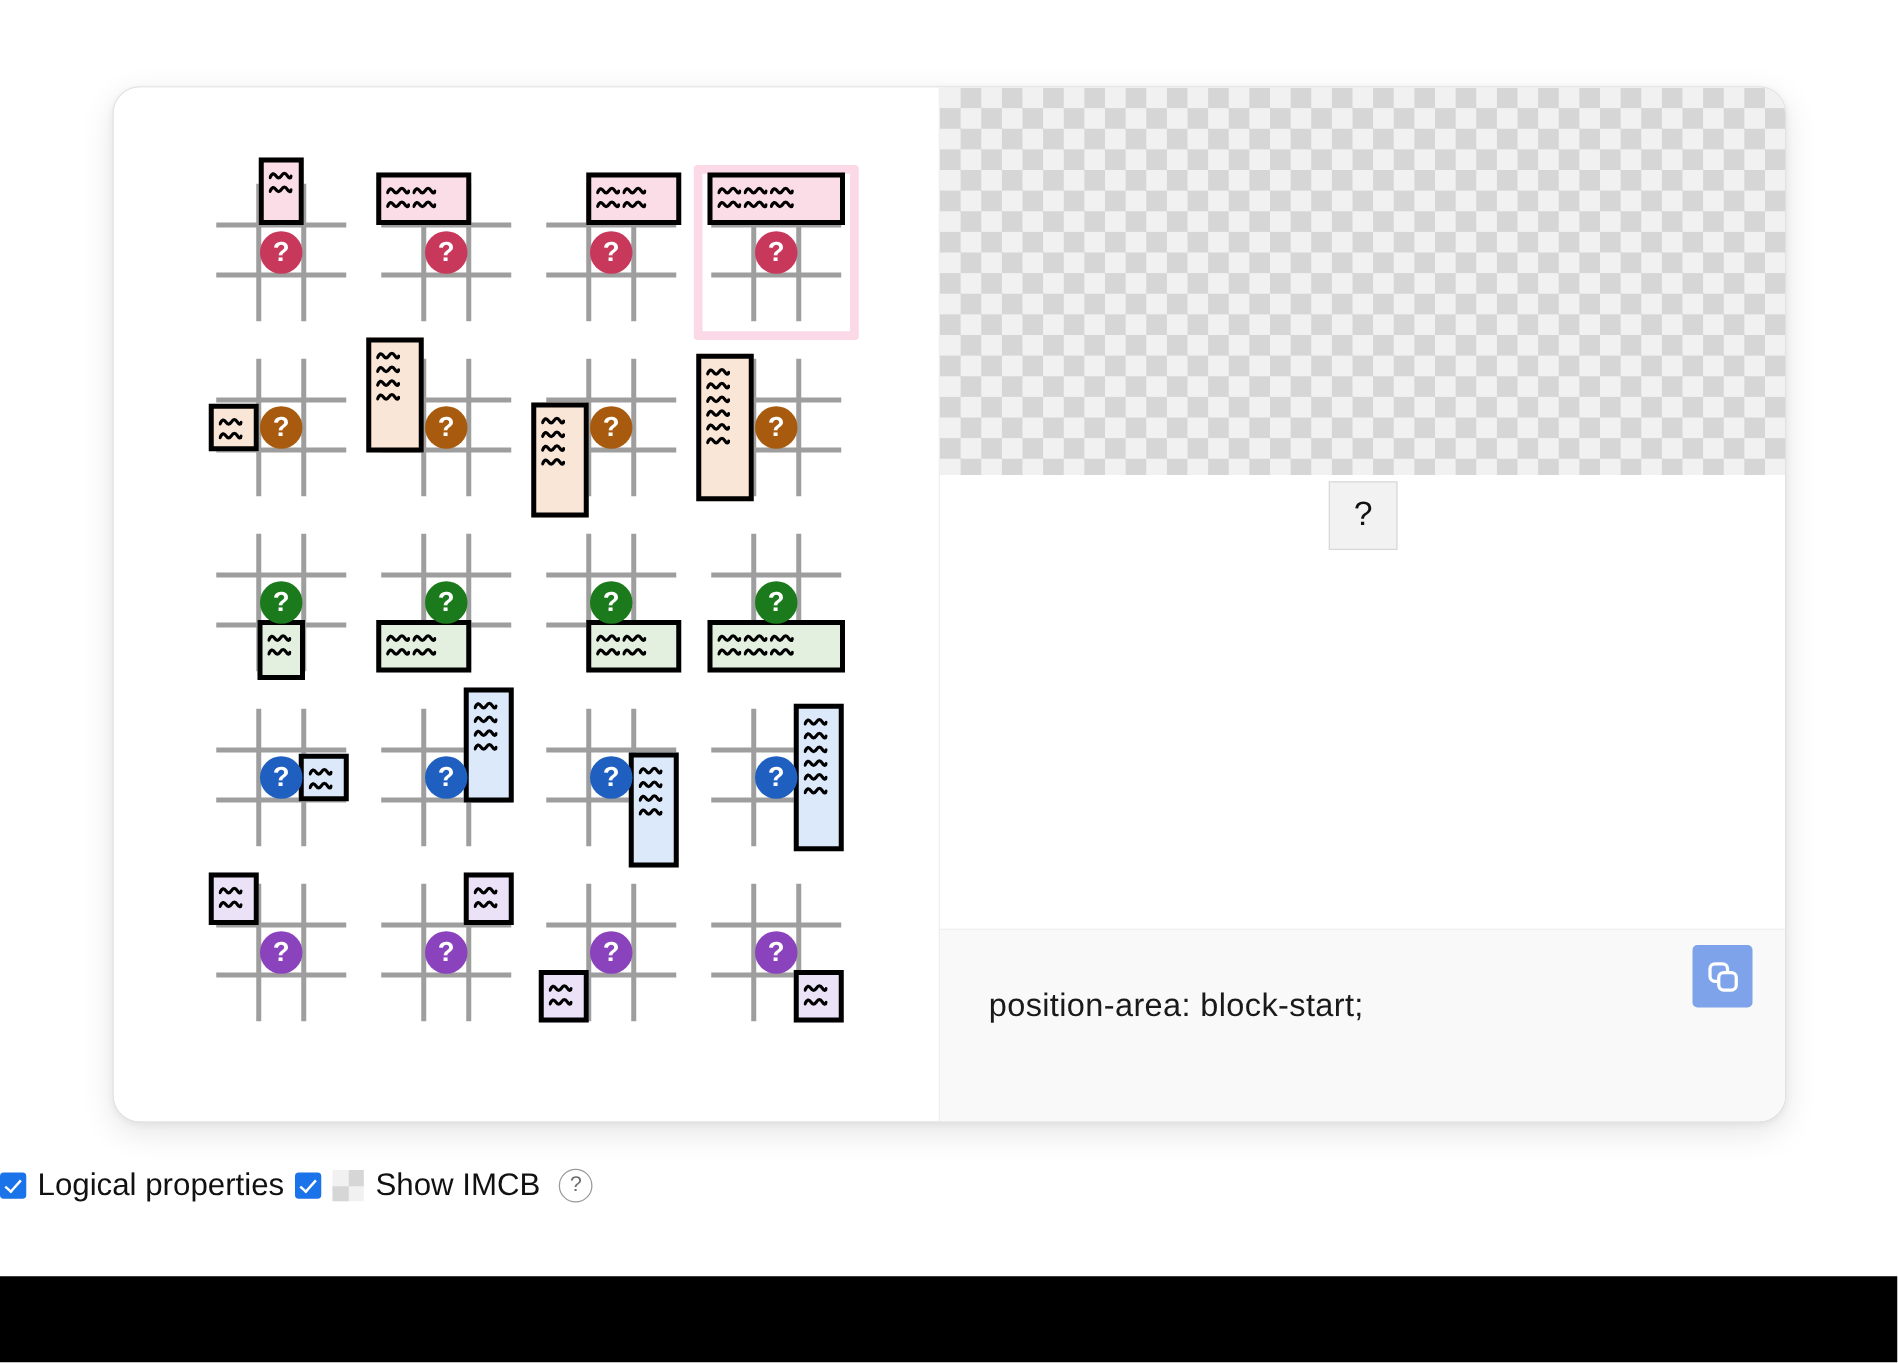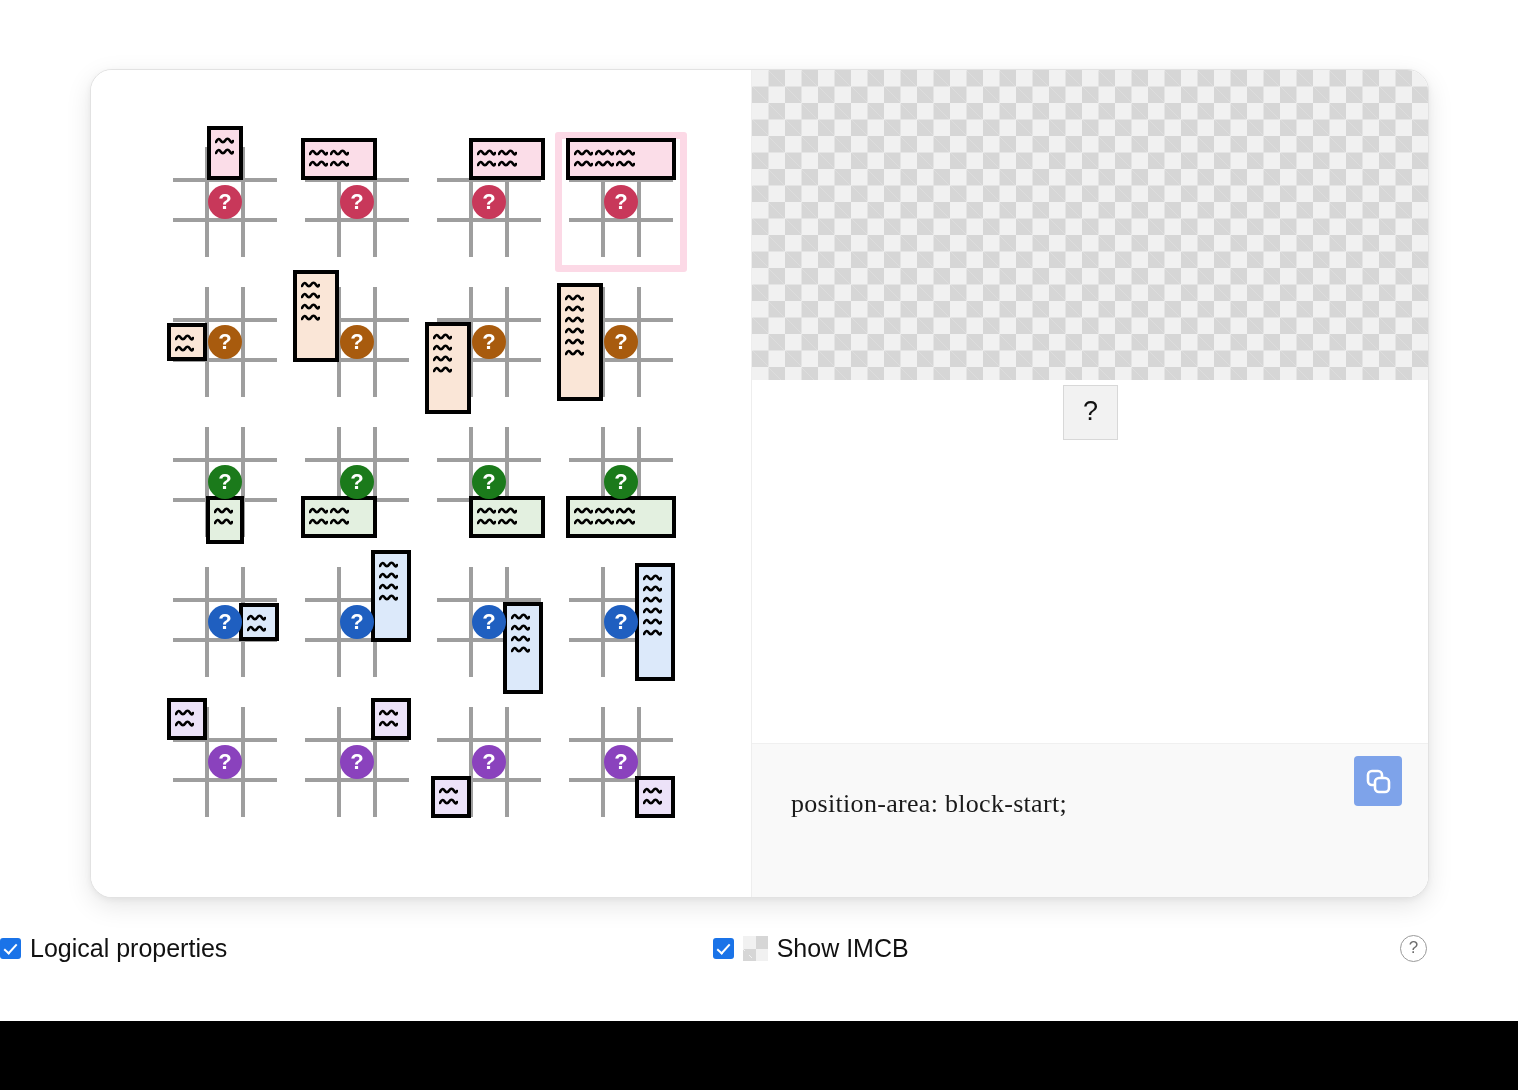--- a/index.html
+++ b/index.html
@@ -214,21 +214,21 @@
     bottom: 0;
     width: 100%;
     height: 153px;
     background: #f9f9f9;
     border-top: 1px solid #f0f0f0;
   }
   .code-text {
     position: absolute;
     left: 39px;
     top: 45px;
-    font-family: Liberation Serif, serif;
+    font-family: Liberation Sans, sans-serif;
     font-size: 26px;
     color: #1a1a1a;
     letter-spacing: 0.3px;
     white-space: nowrap;
   }
   .copy-button {
     position: absolute;
     right: 26px;
     top: 12px;
     width: 48px;
@@ -245,21 +245,21 @@
 
   
   .footer {
     position: absolute;
     left: 0;
     top: 923px;
     width: 1427px;
     height: 50px;
     display: flex;
     align-items: center;
-    justify-content: space-between;
+    justify-content: flex-start;
     gap: 9px;
     padding-right: 0;
     box-sizing: border-box;
   }
   .ctrl-group {
     display: flex;
     align-items: center;
     gap: 9px;
   }
   .cbx {

